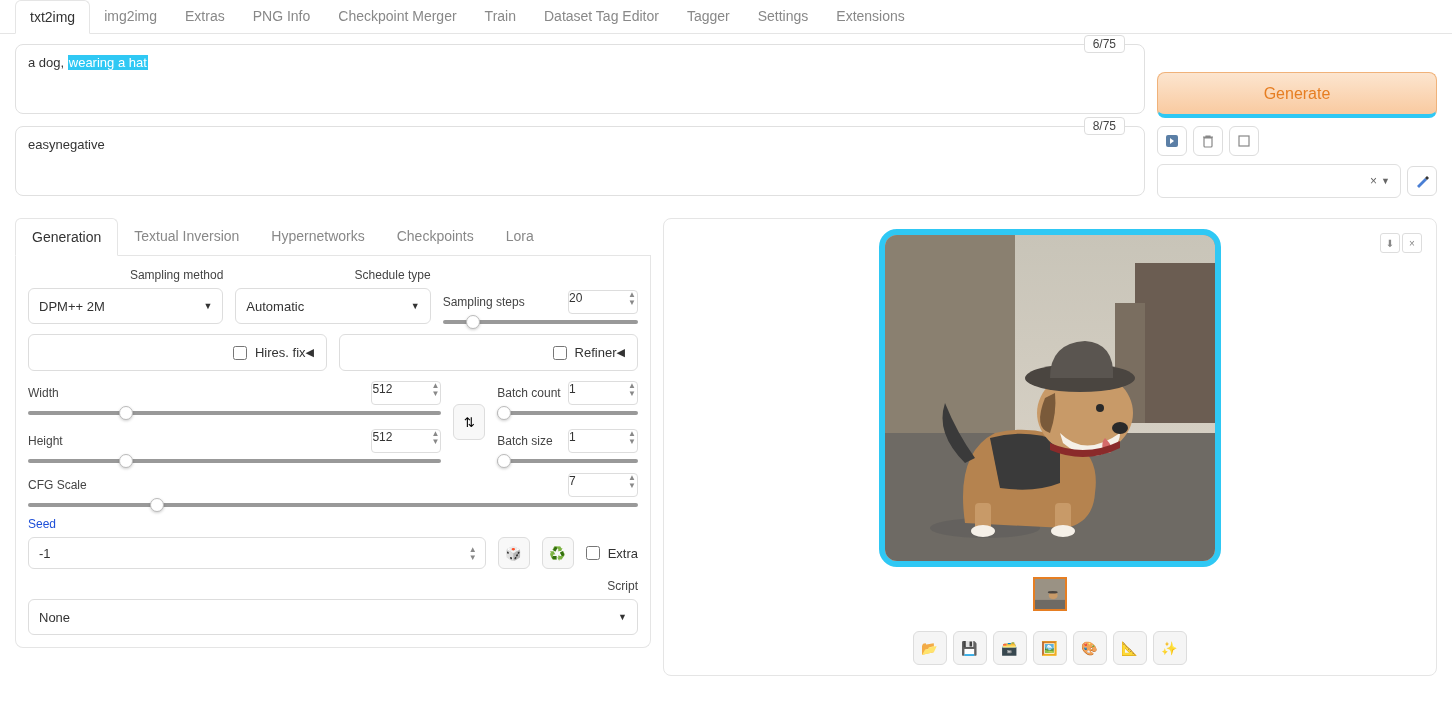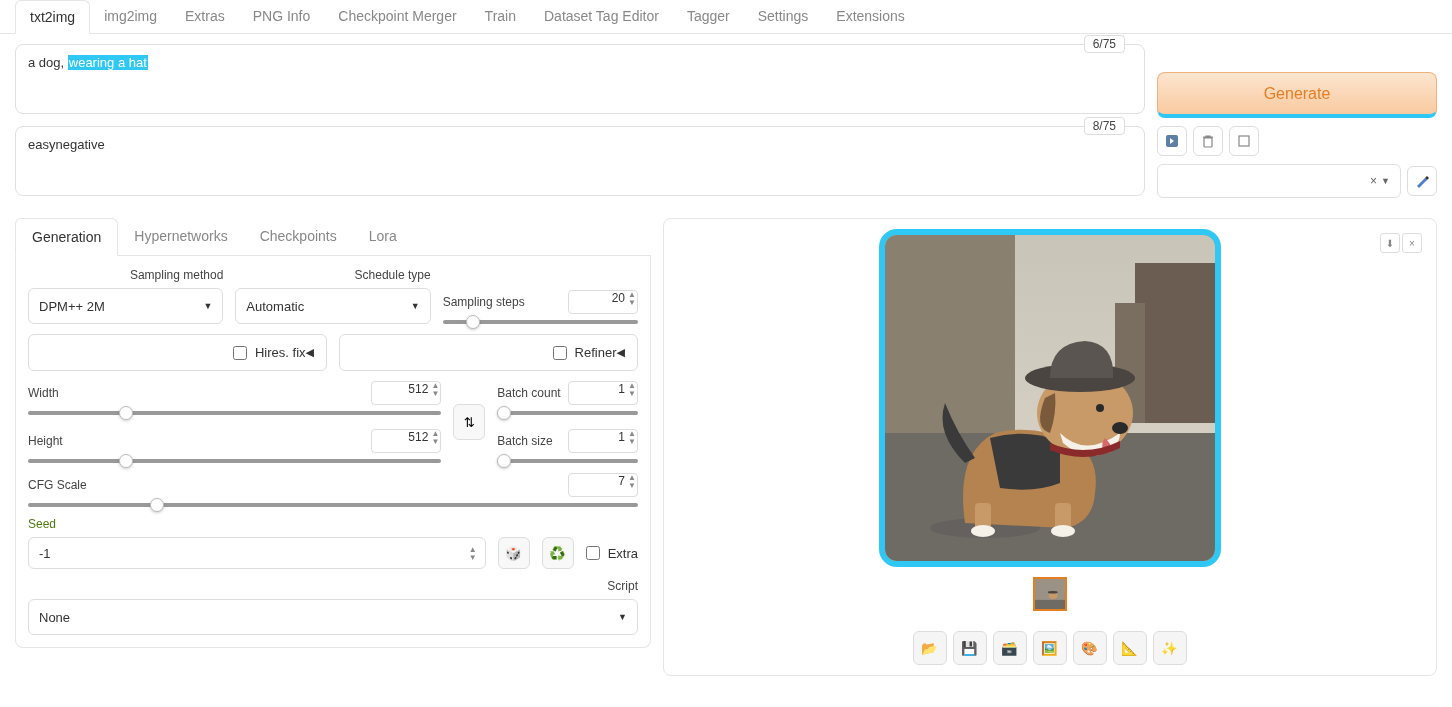--- a/index.html
+++ b/index.html
@@ -23,21 +23,21 @@
 .settings-col { width: 636px; }
 .output-col { flex: 1; border: 1px solid #e5e5e5; border-radius: 8px; padding: 10px; display: flex; flex-direction: column; align-items: center; position: relative; }
 .sub-tabs { display: flex; border-bottom: 1px solid #e5e5e5; }
 .sub-tabs .tab { padding: 10px 16px; color: #888; cursor: pointer; font-size: 14px; }
 .sub-tabs .tab.active { color: #333; border: 1px solid #e5e5e5; border-bottom: 1px solid #fff; border-radius: 6px 6px 0 0; margin-bottom: -1px; }
 .settings-body { border: 1px solid #e5e5e5; border-top: none; border-radius: 0 0 8px 8px; padding: 12px; }
 .row { display: flex; gap: 12px; margin-bottom: 10px; align-items: flex-end; }
 .field { flex: 1; }
 .field label { display: block; font-size: 12px; color: #444; margin-bottom: 6px; text-align: right; }
 .select { width: 100%; height: 36px; border: 1px solid #ddd; border-radius: 6px; padding: 0 10px; background: #fff; display: flex; align-items: center; justify-content: space-between; cursor: pointer; font-size: 13px; }
-.num-input { width: 70px; height: 24px; border: 1px solid #ddd; border-radius: 4px; text-align: right; font-size: 12px; padding-right: 12px; position: relative; }
+.num-input { width: 70px; height: 24px; border: 1px solid #ddd; border-radius: 4px; text-align: left; font-size: 12px; padding-right: 12px; position: relative; }
 .spin { position: absolute; right: 2px; top: 1px; font-size: 8px; line-height: 8px; color: #888; display: flex; flex-direction: column; }
 .slider-field { flex: 1; }
 .slider-head { display: flex; justify-content: space-between; align-items: center; margin-bottom: 4px; }
 .slider-head label { font-size: 12px; color: #444; }
 .num-wrap { position: relative; display: inline-block; }
 .slider-track { width: 100%; height: 4px; background: #999; border-radius: 2px; position: relative; margin-top: 6px; }
 .slider-thumb { position: absolute; top: -5px; width: 14px; height: 14px; background: #fff; border: 1px solid #bbb; border-radius: 50%; box-shadow: 0 1px 3px rgba(0,0,0,0.2); }
 .panel-box { border: 1px solid #ddd; border-radius: 6px; padding: 10px 12px; display: flex; align-items: center; justify-content: flex-end; }
 .chk { display: flex; align-items: center; gap: 8px; font-size: 13px; }
 .chk input { width: 14px; height: 14px; }
@@ -115,20 +115,21 @@
           </svg>
         </button>
     </div>
   </div>
 </div>
 
 <div class="lower">
   <div class="settings-col">
     <div class="sub-tabs">
       <div class="tab active">Generation</div>
+      <div class="tab">Textual Inversion</div>
       <div class="tab">Hypernetworks</div>
       <div class="tab">Checkpoints</div>
       <div class="tab">Lora</div>
     </div>
     <div class="settings-body">
       <div class="row">
         <div class="field">
           <label>Sampling method</label>
           <div class="select">
               <span>DPM++ 2M</span>
@@ -249,21 +250,21 @@
               <div class="spin">
                 <span>▲</span>
                 <span>▼</span>
               </div>
             </div>
           </div>
         <div class="slider-track">
             <div class="slider-thumb" style="left:20%"></div>
           </div>
       </div>
-      <label style="font-size:12px;color:#4d7c0f;display:block;margin-bottom:6px;">Seed</label>
+      <label style="font-size:12px;color:#1d4ed8;display:block;margin-bottom:6px;">Seed</label>
       <div class="row" style="align-items:center;">
         <div class="seed-input">
             <span>-1</span>
             <div class="spin" style="right:8px;top:8px;">
               <span>▲</span>
               <span>▼</span>
             </div>
           </div>
         <button class="dice-btn">🎲</button>
         <button class="recycle-btn">♻️</button>

